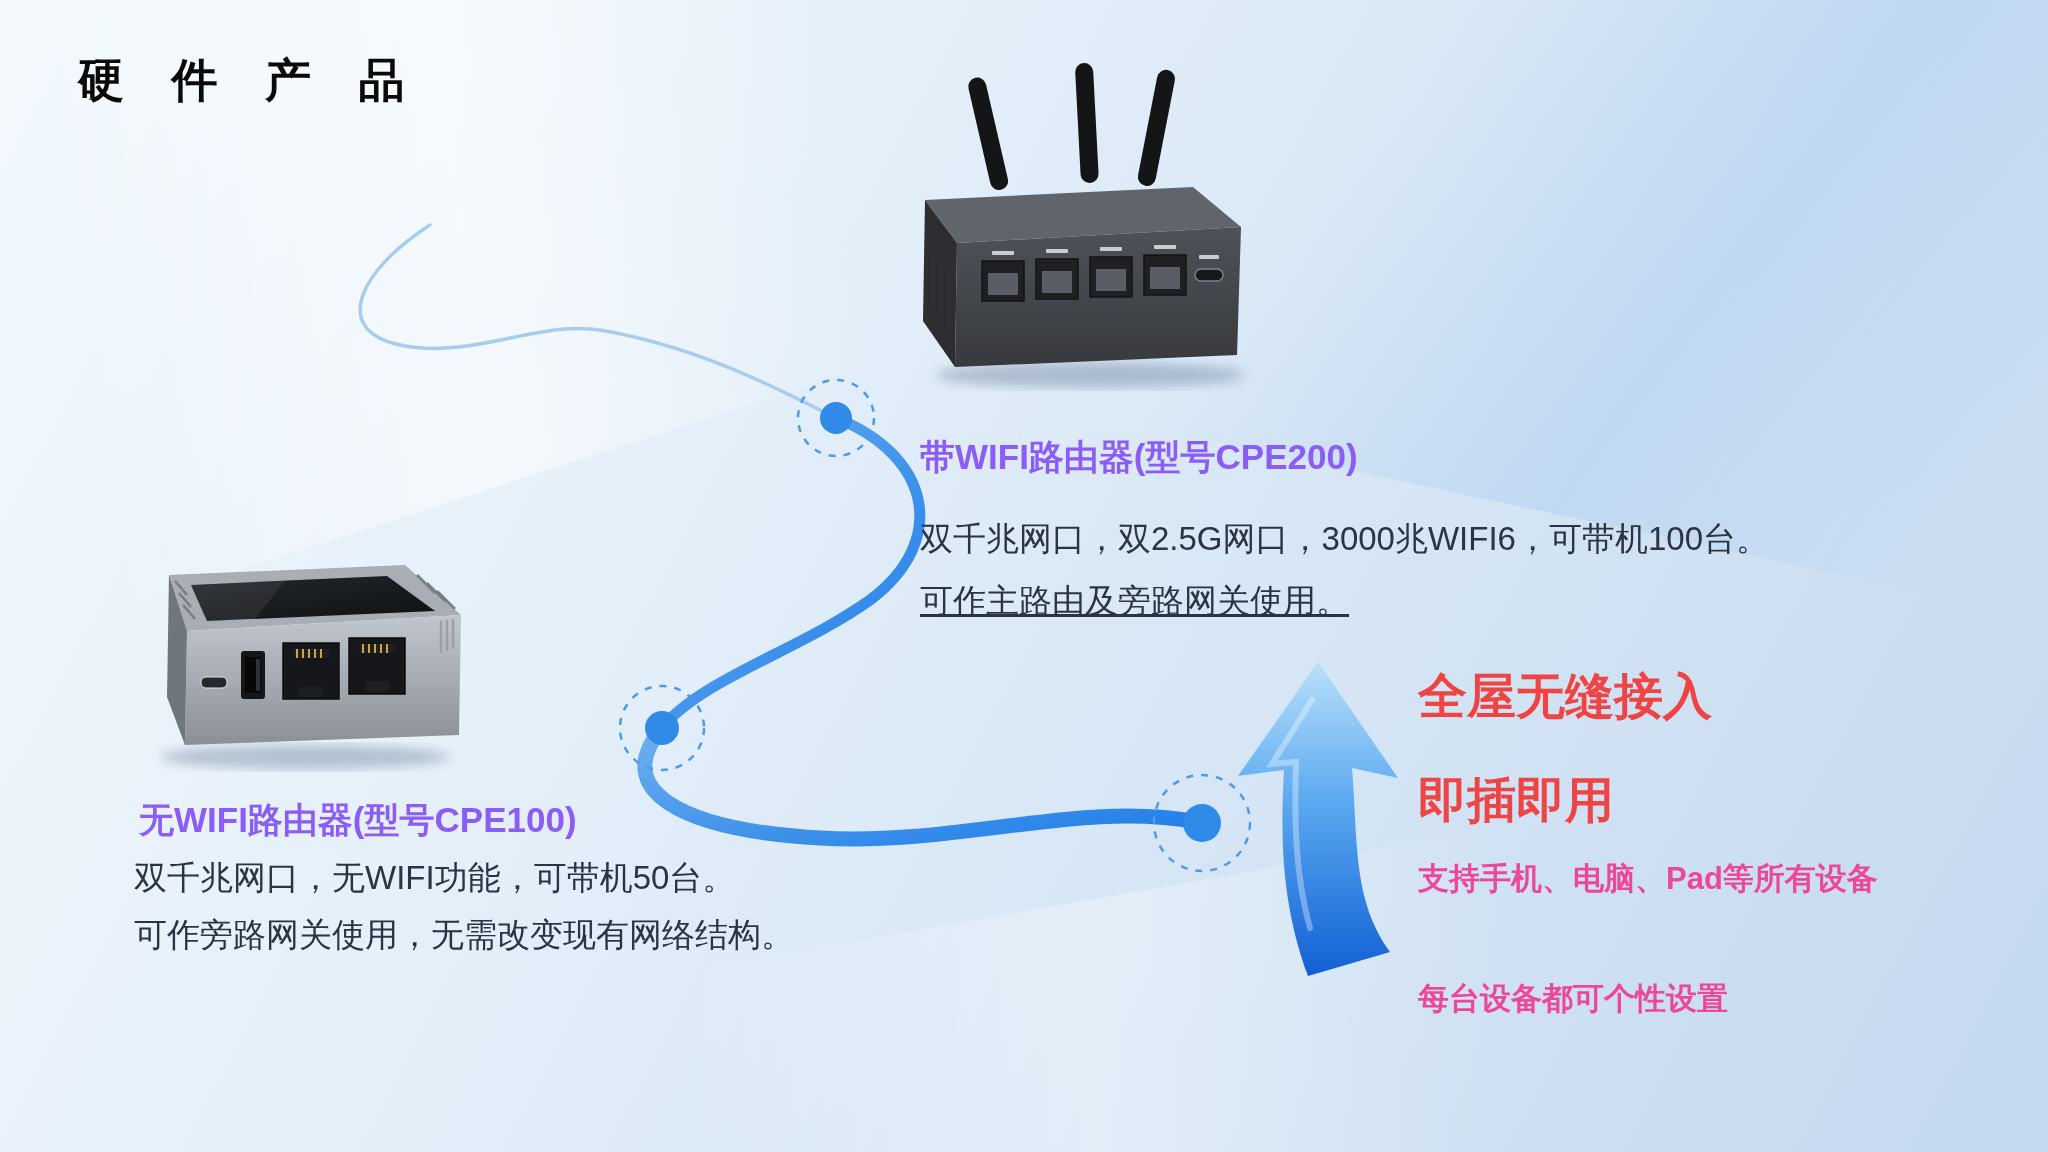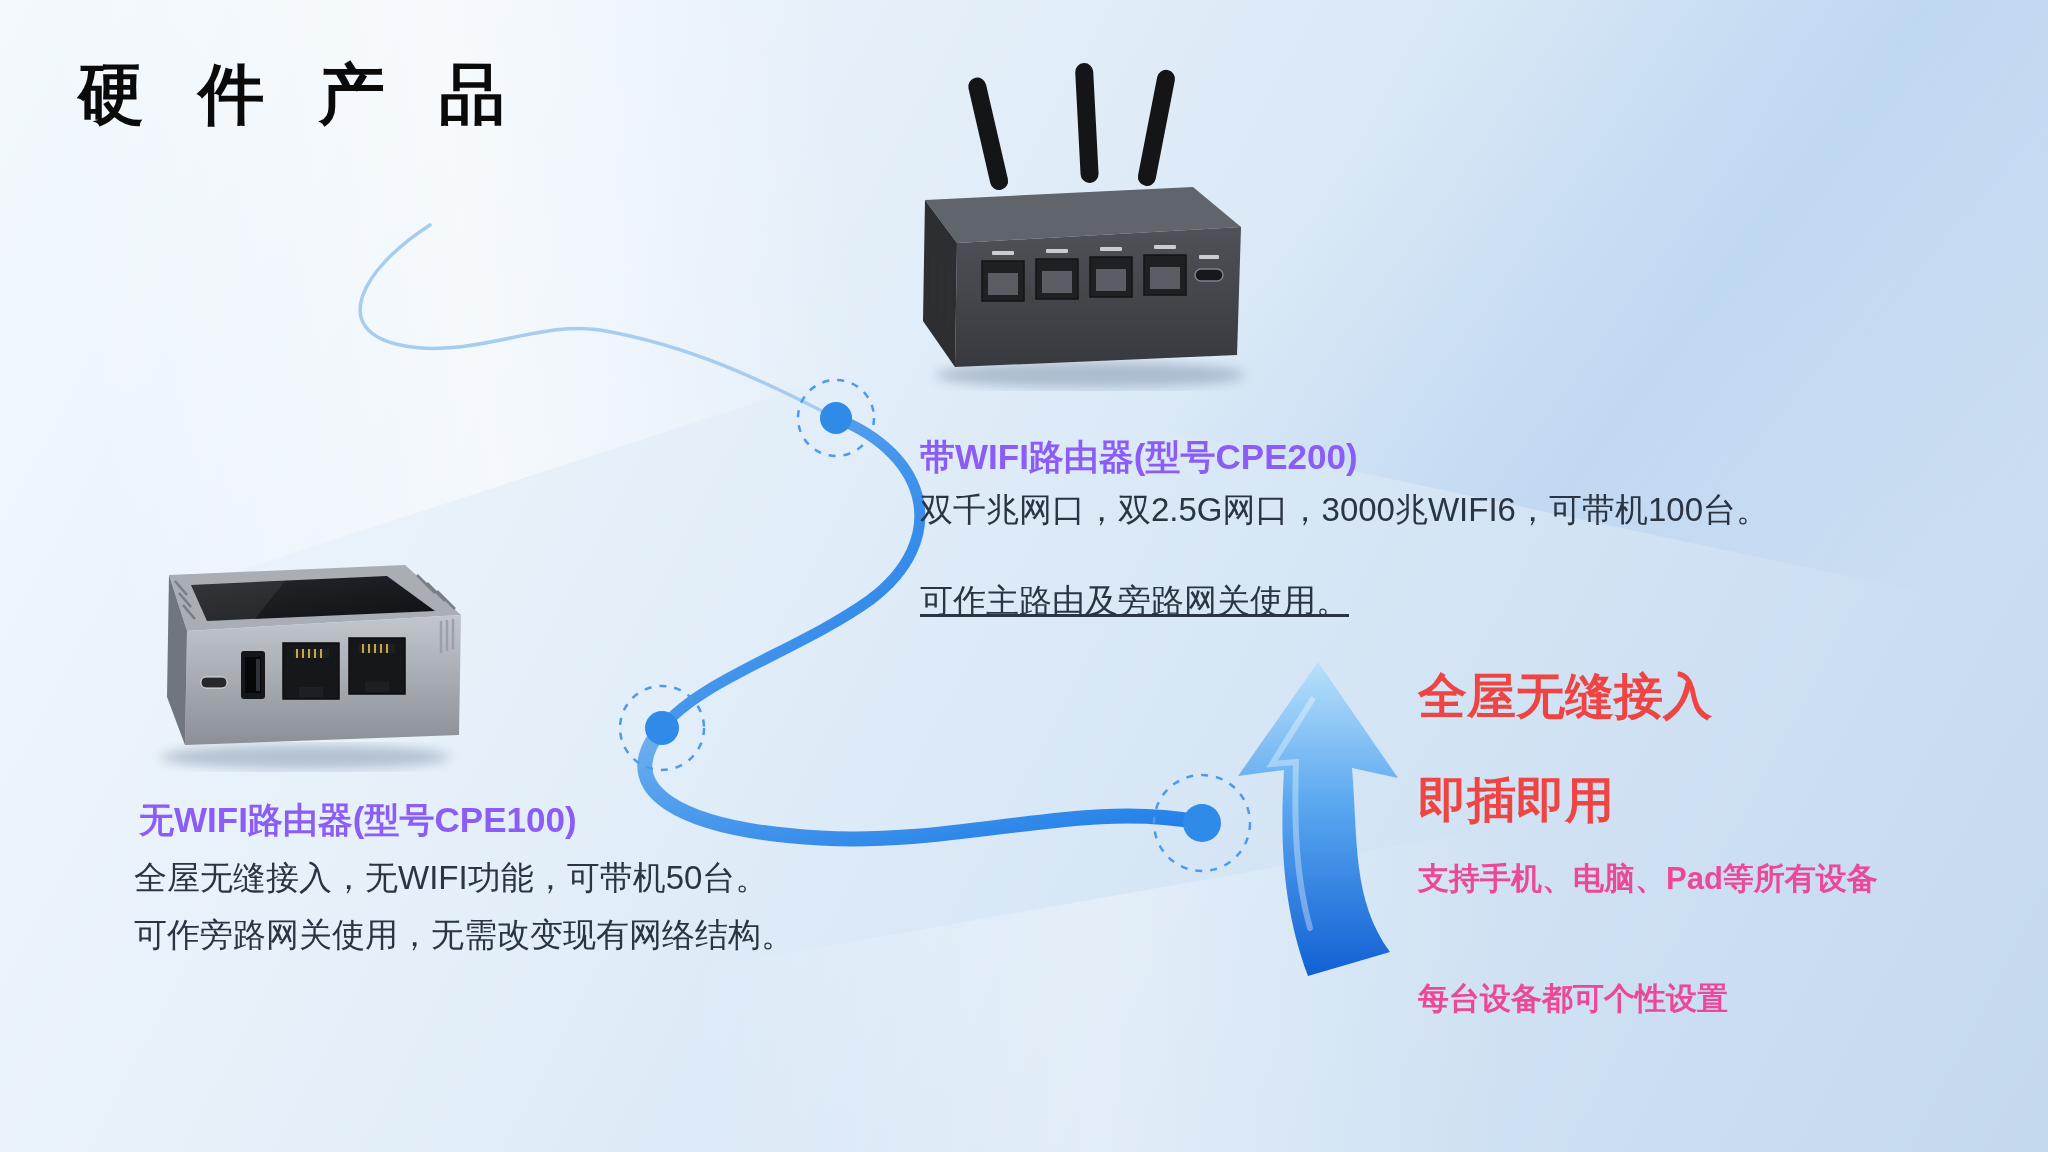--- a/index.html
+++ b/index.html
@@ -16,36 +16,36 @@
     transform:rotate(-18deg);}
   #streak2{right:-320px;top:-220px;width:1300px;height:760px;
     background:linear-gradient(115deg,rgba(170,203,238,0) 30%,rgba(170,203,238,0.45) 55%,rgba(170,203,238,0) 80%);
     transform:rotate(12deg);}
   #streak3{left:300px;bottom:-250px;width:1600px;height:500px;
     background:linear-gradient(100deg,rgba(255,255,255,0) 25%,rgba(255,255,255,0.30) 50%,rgba(255,255,255,0) 75%);
     transform:rotate(-10deg);}
 
   #page-title{
     position:absolute;left:78px;top:50px;
-    font-size:66px;font-weight:900;letter-spacing:18px;color:#0a0a0a;
+    font-size:46px;font-weight:900;letter-spacing:18px;color:#0a0a0a;font-family:Liberation Serif, serif;
   }
 
   .decor-svg{position:absolute;left:0;top:0;pointer-events:none;}
 
   .router-img{position:absolute;}
   #router-cpe200{left:895px;top:55px;width:385px;height:340px;}
   #router-cpe100{left:135px;top:535px;width:355px;height:245px;}
 
   .prod-name{position:absolute;font-size:35px;font-weight:700;color:#8b5cf6;white-space:nowrap;}
   .prod-desc{position:absolute;font-size:33px;font-weight:400;color:#2a3442;white-space:nowrap;}
   .benefit-big{position:absolute;font-size:49px;font-weight:700;color:#ef4444;white-space:nowrap;}
   .benefit-small{position:absolute;font-size:31px;font-weight:700;color:#ec4899;white-space:nowrap;}
 
   #cpe200-name{left:920px;top:434px;}
-  #cpe200-desc1{left:920px;top:488px;}
+  #cpe200-desc1{left:920px;top:517px;}
   #cpe200-desc2{left:920px;top:579px;text-decoration:underline;}
 
   #cpe100-name{left:139px;top:797px;text-align:center;}
   #cpe100-desc1{left:134px;top:856px;}
   #cpe100-desc2{left:134px;top:913px;}
 
   #benefit-headline1{left:1418px;top:664px;}
   #benefit-headline2{left:1418px;top:768px;text-align:center;}
   #benefit-detail1{left:1418px;top:858px;}
   #benefit-detail2{left:1418px;top:942px;margin-top:36px;}
@@ -226,19 +226,19 @@
   </g>
 </svg>
 
 <div id="page-title">硬 件 产 品</div>
 
 <div class="prod-name" id="cpe200-name">带WIFI路由器(型号CPE200)</div>
 <div class="prod-desc" id="cpe200-desc1">双千兆网口，双2.5G网口，3000兆WIFI6，可带机100台。</div>
 <div class="prod-desc" id="cpe200-desc2">可作主路由及旁路网关使用。</div>
 
 <div class="prod-name" id="cpe100-name">无WIFI路由器(型号CPE100)</div>
-<div class="prod-desc" id="cpe100-desc1">全屋无缝接入，无WIFI功能，可带机50台。</div>
+<div class="prod-desc" id="cpe100-desc1">双千兆网口，无WIFI功能，可带机50台。</div>
 <div class="prod-desc" id="cpe100-desc2">可作旁路网关使用，无需改变现有网络结构。</div>
 
 <div class="benefit-big" id="benefit-headline1">全屋无缝接入</div>
 <div class="benefit-big" id="benefit-headline2">即插即用</div>
 <div class="benefit-small" id="benefit-detail1">支持手机、电脑、Pad等所有设备</div>
 <div class="benefit-small" id="benefit-detail2">每台设备都可个性设置</div>
 
 </body></html>

